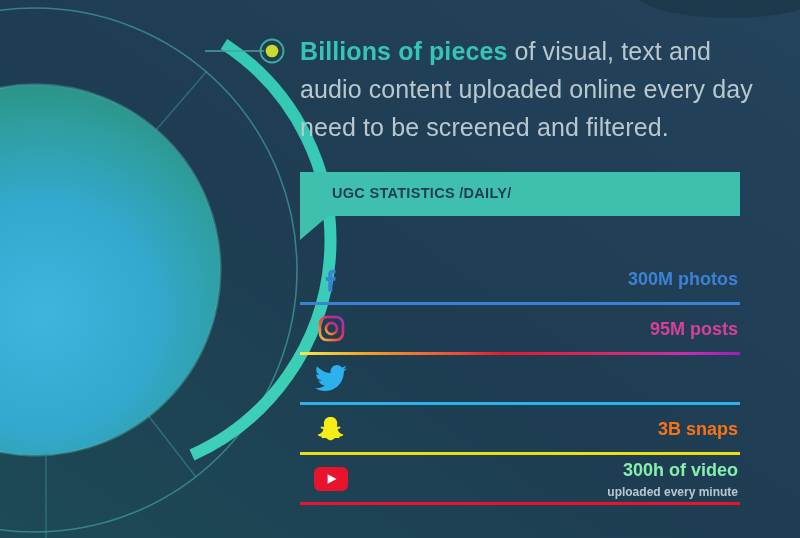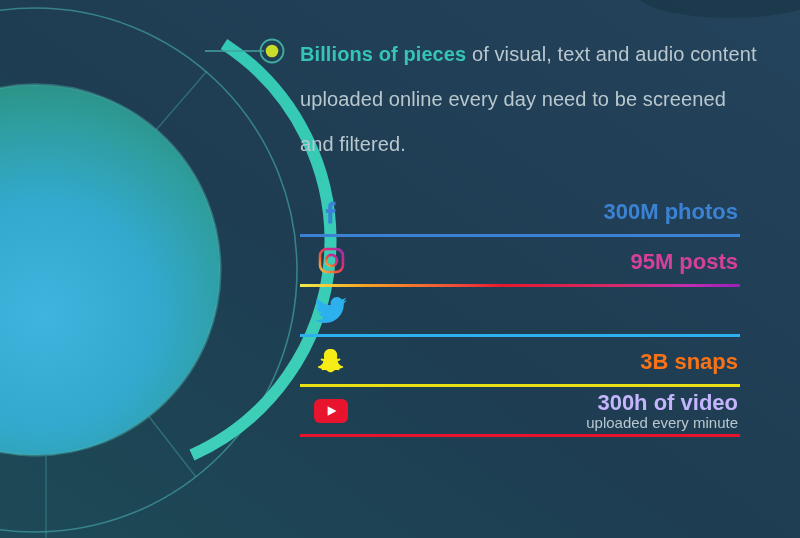--- a/index.html
+++ b/index.html
@@ -15,22 +15,22 @@
     position:absolute; left:0; top:0; width:800px; height:538px;
     pointer-events:none;
   }
 
   
   .headline-block {
     position:absolute;
     left:300px; top:32px; width:460px;
   }
   .headline {
-    font-size:20px;
-    line-height:45px;
+    font-size:25px;
+    line-height:38px;
     color:#b9c7ce;
     font-weight:400;
     letter-spacing:.1px;
   }
   .headline .accent {
     color:#35c4b5;
     font-weight:700;
   }
 
   
@@ -65,40 +65,40 @@
     width:34px; height:34px;
     display:flex; align-items:center; justify-content:center;
   }
   .stat-row .value-wrap {
     position:absolute;
     right:2px; top:50%;
     transform:translateY(-50%);
     text-align:right;
   }
   .stat-row .value {
-    font-size:22px;
+    font-size:18px;
     font-weight:700;
     line-height:23px;
     white-space:nowrap;
   }
   .stat-row .subvalue {
-    font-size:15px;
-    font-weight:400;
+    font-size:12px;
+    font-weight:700;
     color:#b9c7ce;
     line-height:13px;
     white-space:nowrap;
   }
   .rule { height:3px; width:440px; }
 
   
   .v-facebook  { color:#3b82d4; }
   .v-instagram { color:#d6409a;margin-top:20px; }
   .v-twitter   { color:#2cb0ee; }
   .v-snapchat  { color:#f97316; }
-  .v-youtube   { color:#c4b5fd; }
+  .v-youtube   { color:#86efac; }
 
   .r-facebook  { background:#3b82d4; }
   .r-instagram { background:linear-gradient(90deg,#f2ea4c 0%,#f5a623 14%,#ef4a3a 36%,#e8182e 46%,#d42b6b 72%,#c32fb0 88%,#9b1fb8 100%); }
   .r-twitter   { background:#2cb0ee; }
   .r-snapchat  { background:#e8e014; }
   .r-youtube   { background:#e8142e; }
 </style>
 </head>
 <body>
 
@@ -151,20 +151,26 @@
   <circle cx="272" cy="51" r="11.5" fill="none" stroke="#3fae9f" stroke-width="1.8"></circle>
   <circle cx="272" cy="51" r="6.3" fill="#c8dc28"></circle>
 </svg>
 
 <div class="headline-block">
   <p class="headline"><span class="accent">Billions of pieces</span><span> of visual, text and audio content uploaded online every day need to be screened and filtered.</span></p>
 </div>
 
 <div class="stats-panel">
 
+  <div class="banner-wrap">
+    <svg class="banner-shape" viewBox="0 0 440 68" width="440" height="68" xmlns="http://www.w3.org/2000/svg">
+      <path d="M 0 0 L 440 0 L 440 44 L 28 44 L 0 68 Z" fill="#3fbfae"></path>
+    </svg>
+    <div class="banner-title">UGC STATISTICS /DAILY/</div>
+  </div>
 
   <div class="rows">
 
     <div class="stat-row">
       <span class="icon">
         <svg viewBox="0 0 32 32" width="30" height="30" xmlns="http://www.w3.org/2000/svg">
           <path d="M20.8 6.2h-3.3c-2.6 0-4.4 1.8-4.4 4.5v3.1h-2.6v4.1h2.6v11.4h4.3V17.9h3.1l.5-4.1h-3.6v-2.6c0-.8.3-1.3 1.3-1.3h2.1V6.2z" fill="#3b82d4"></path>
         </svg>
       </span>
       <span class="value-wrap">

